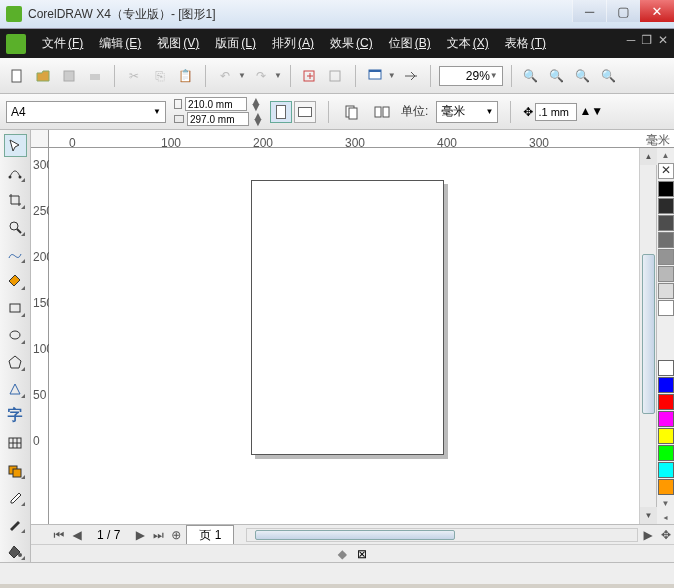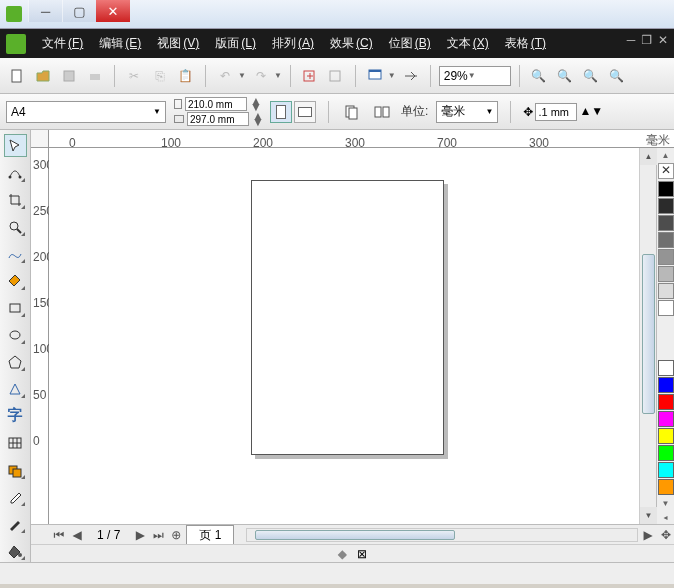--- a/index.html
+++ b/index.html
@@ -17,21 +17,21 @@
 .menubar .acc { text-decoration:underline; margin-left:2px; }
 .menubar .row2 { width:100%; display:flex; padding-left:28px; }
 .menubar .mdi { position:absolute; right:6px; top:4px; display:flex; gap:6px; color:#bbb; }
 .menubar .mdi span { cursor:default; font-size:12px; }
 .toolbar1 { height:36px; background:linear-gradient(#fafafa,#e5e5e5); border-bottom:1px solid #bbb; display:flex; align-items:center; padding:0 6px; gap:4px; }
 .sep { width:1px; height:22px; background:#bbb; margin:0 4px; }
 .tbtn { width:22px; height:22px; display:flex; align-items:center; justify-content:center; border-radius:2px; color:#555; }
 .tbtn.dis { color:#bbb; }
 .tbtn svg { width:16px; height:16px; }
 .drop { font-size:8px; color:#666; margin-left:-2px; }
-.zoom { width:72px; height:20px; border:1px solid #999; background:#fff; padding:0 4px; display:flex; align-items:center; justify-content:flex-start; }
+.zoom { width:64px; height:20px; border:1px solid #999; background:#fff; padding:0 4px; display:flex; align-items:center; justify-content:flex-end; }
 .zoom .za { font-size:8px; color:#666; }
 .toolbar2 { height:36px; background:linear-gradient(#fafafa,#e5e5e5); border-bottom:1px solid #bbb; display:flex; align-items:center; padding:0 6px; gap:8px; }
 .paper-sel { width:160px; height:22px; border:1px solid #999; background:#fff; display:flex; align-items:center; justify-content:space-between; padding:0 4px; }
 .dim-grp { display:flex; flex-direction:column; gap:1px; }
 .dim { display:flex; align-items:center; gap:3px; height:14px; }
 .dim .dicon { width:10px; height:10px; border:1px solid #888; }
 .dim input { width:62px; height:14px; border:1px solid #999; font-size:10px; padding:0 2px; }
 .dim .spin { width:10px; display:flex; flex-direction:column; font-size:6px; color:#666; line-height:6px; }
 .ori { display:flex; gap:2px; }
 .ori .ob { width:22px; height:22px; border:1px solid #aaa; display:flex; align-items:center; justify-content:center; background:#f5f5f5; }
@@ -72,20 +72,21 @@
 .hscroll .thumb { position:absolute; left:8px; top:1px; height:10px; width:200px; background:linear-gradient(#e8eef5,#c5d4e6); border:1px solid #8aa; border-radius:2px; }
 .colorind { height:18px; background:#ededed; display:flex; justify-content:center; gap:10px; align-items:center; border-top:1px solid #ccc; }
 .status { height:22px; background:#eee; border-top:1px solid #bbb; display:flex; align-items:center; padding:0 8px; gap:12px; color:#333; }
 .corner { width:18px; height:18px; background:#f5f5f5; border-right:1px solid #999; border-bottom:1px solid #999; position:absolute; top:0; left:0; }
 </style>
 </head>
 <body>
 
 <div class="titlebar">
   <div class="appicon"></div>
+  <div class="title">CorelDRAW X4（专业版）- [图形1]</div>
   <div class="winbtns">
     <div class="min">─</div>
     <div class="max">▢</div>
     <div class="close">✕</div>
   </div>
 </div>
 
 <div class="menubar">
   <div class="micon"></div>
   <div class="mi">
@@ -358,21 +359,21 @@
       </div>
   </div>
 
   <div class="canvas-wrap">
     <div class="corner"></div>
     <div class="ruler-h">
       <span class="tick" style="left:20px">0</span>
       <span class="tick" style="left:112px">100</span>
       <span class="tick" style="left:204px">200</span>
       <span class="tick" style="left:296px">300</span>
-      <span class="tick" style="left:388px">700</span>
+      <span class="tick" style="left:388px">400</span>
       <span class="tick" style="left:480px">300</span>
       <span class="rlabel">毫米</span>
     </div>
     <div class="canvas-row">
       <div class="ruler-v">
         <span class="tick" style="top:10px">300</span>
         <span class="tick" style="top:56px">250</span>
         <span class="tick" style="top:102px">200</span>
         <span class="tick" style="top:148px">150</span>
         <span class="tick" style="top:194px">100</span>

